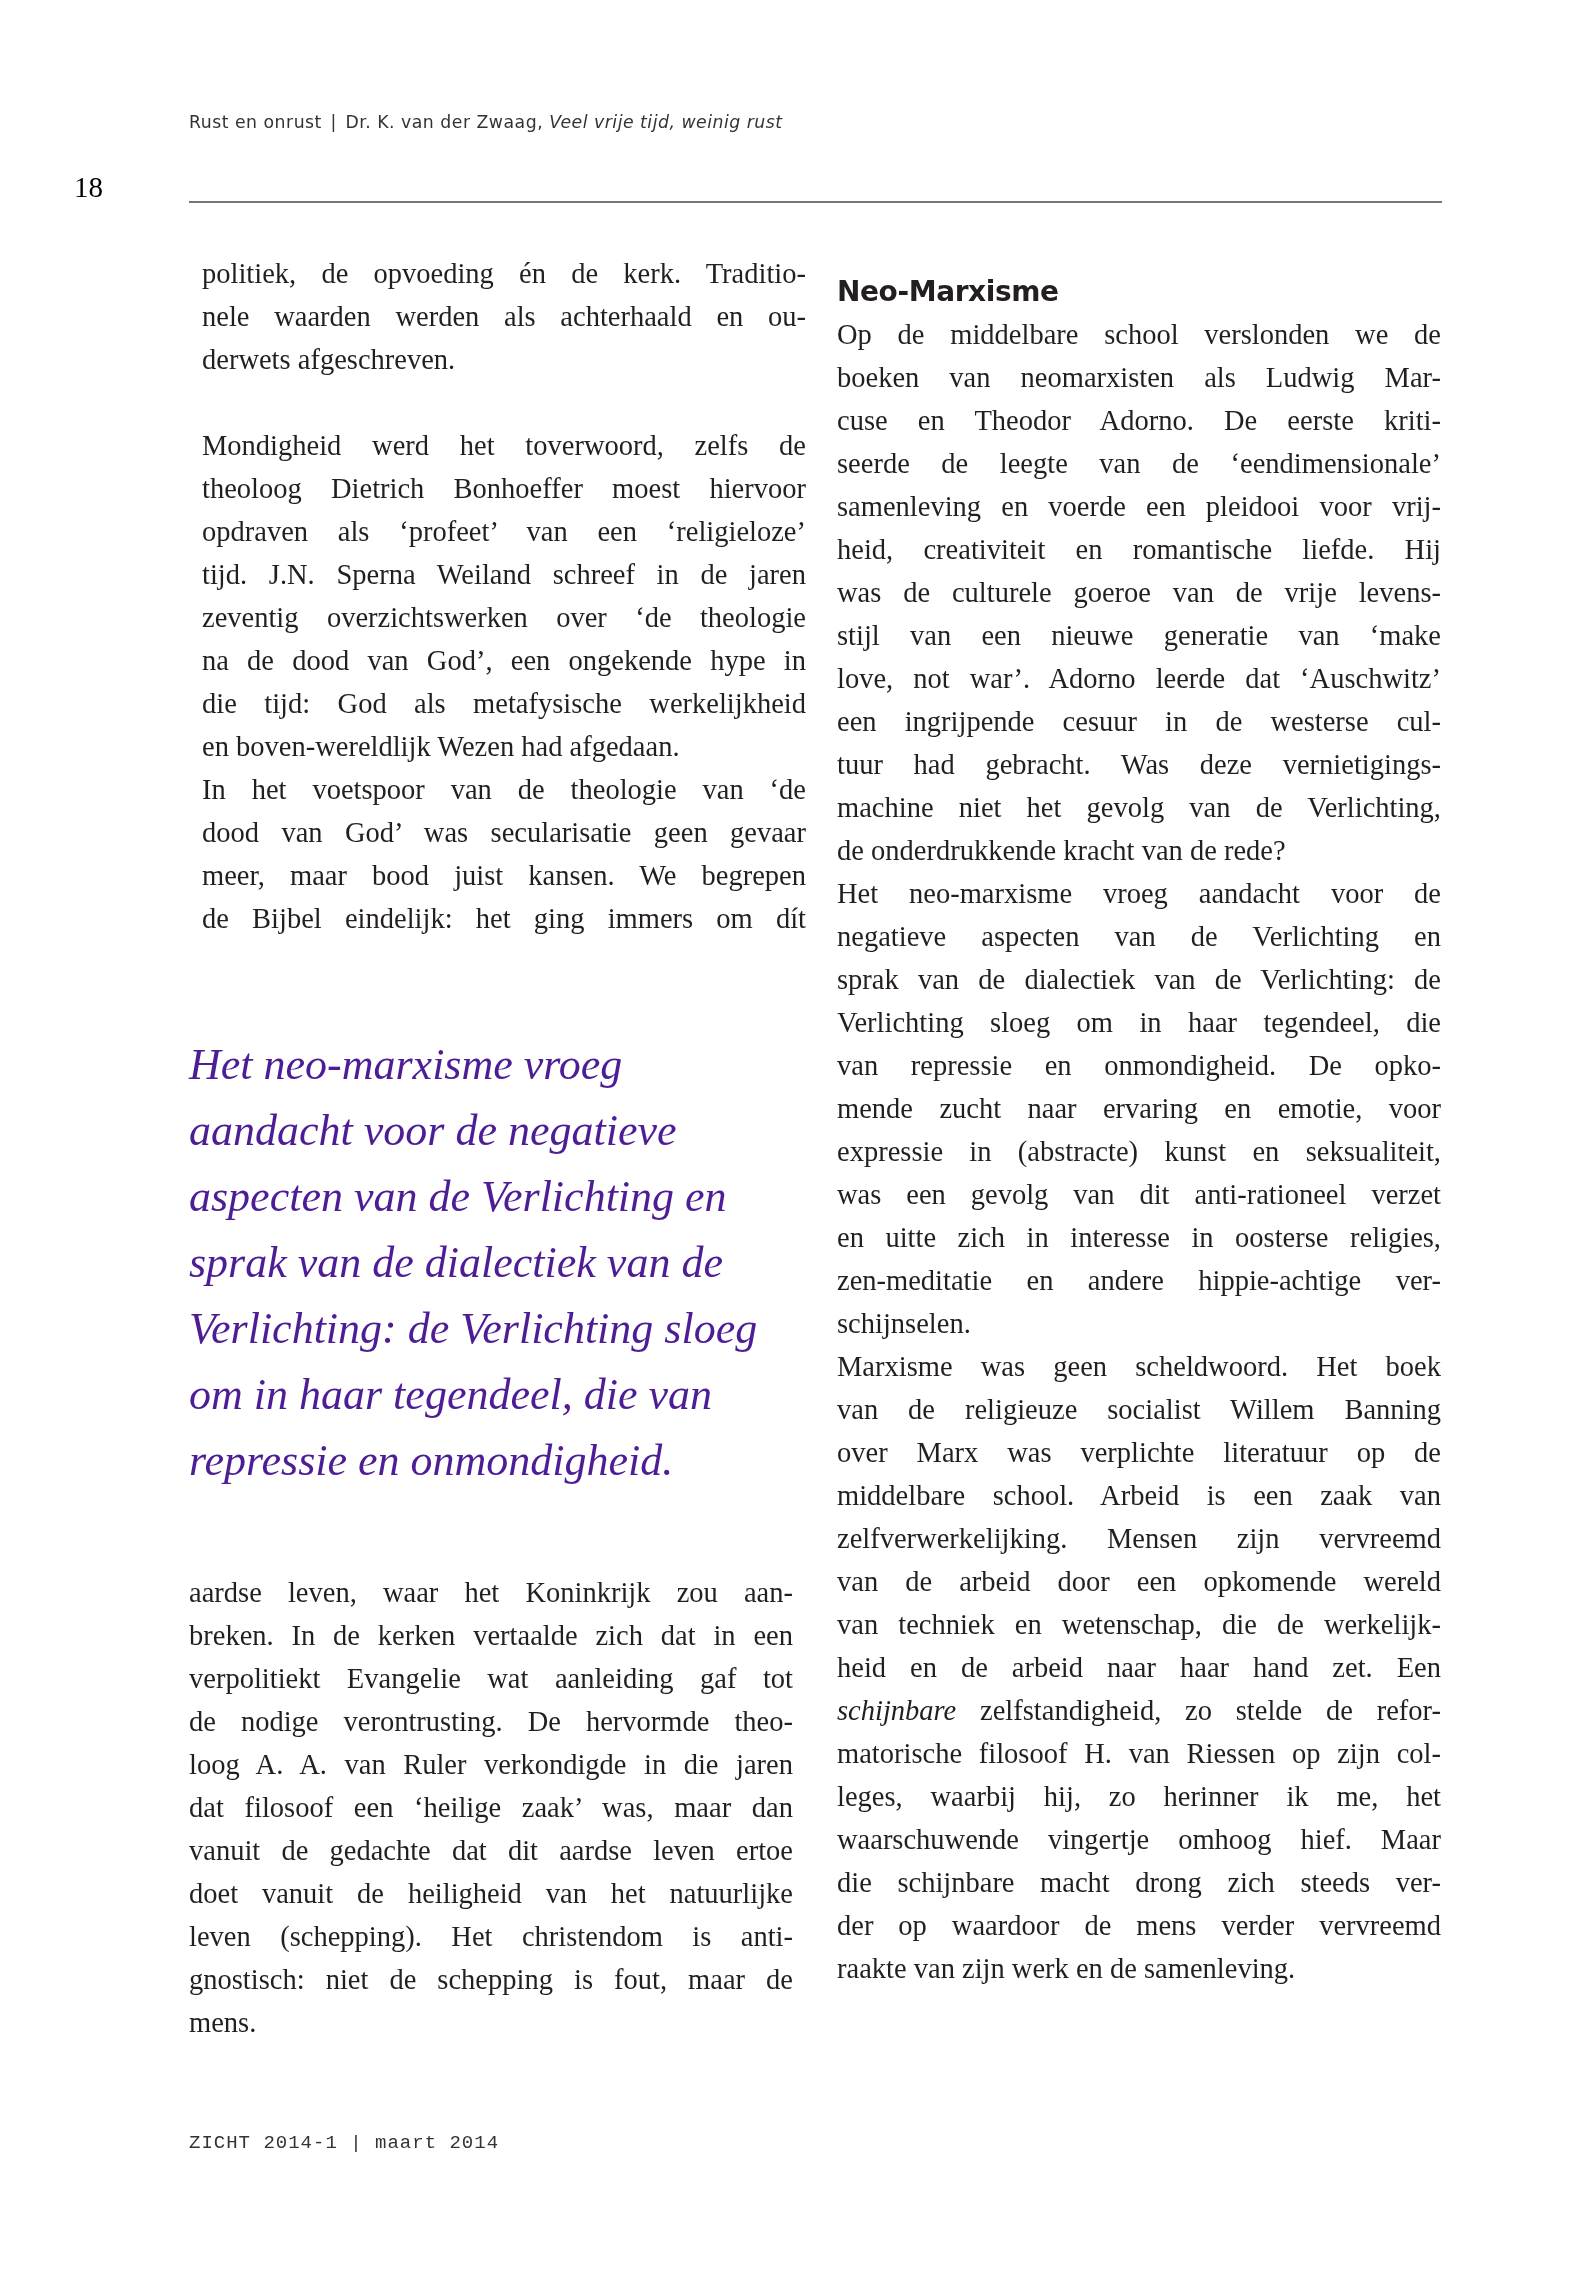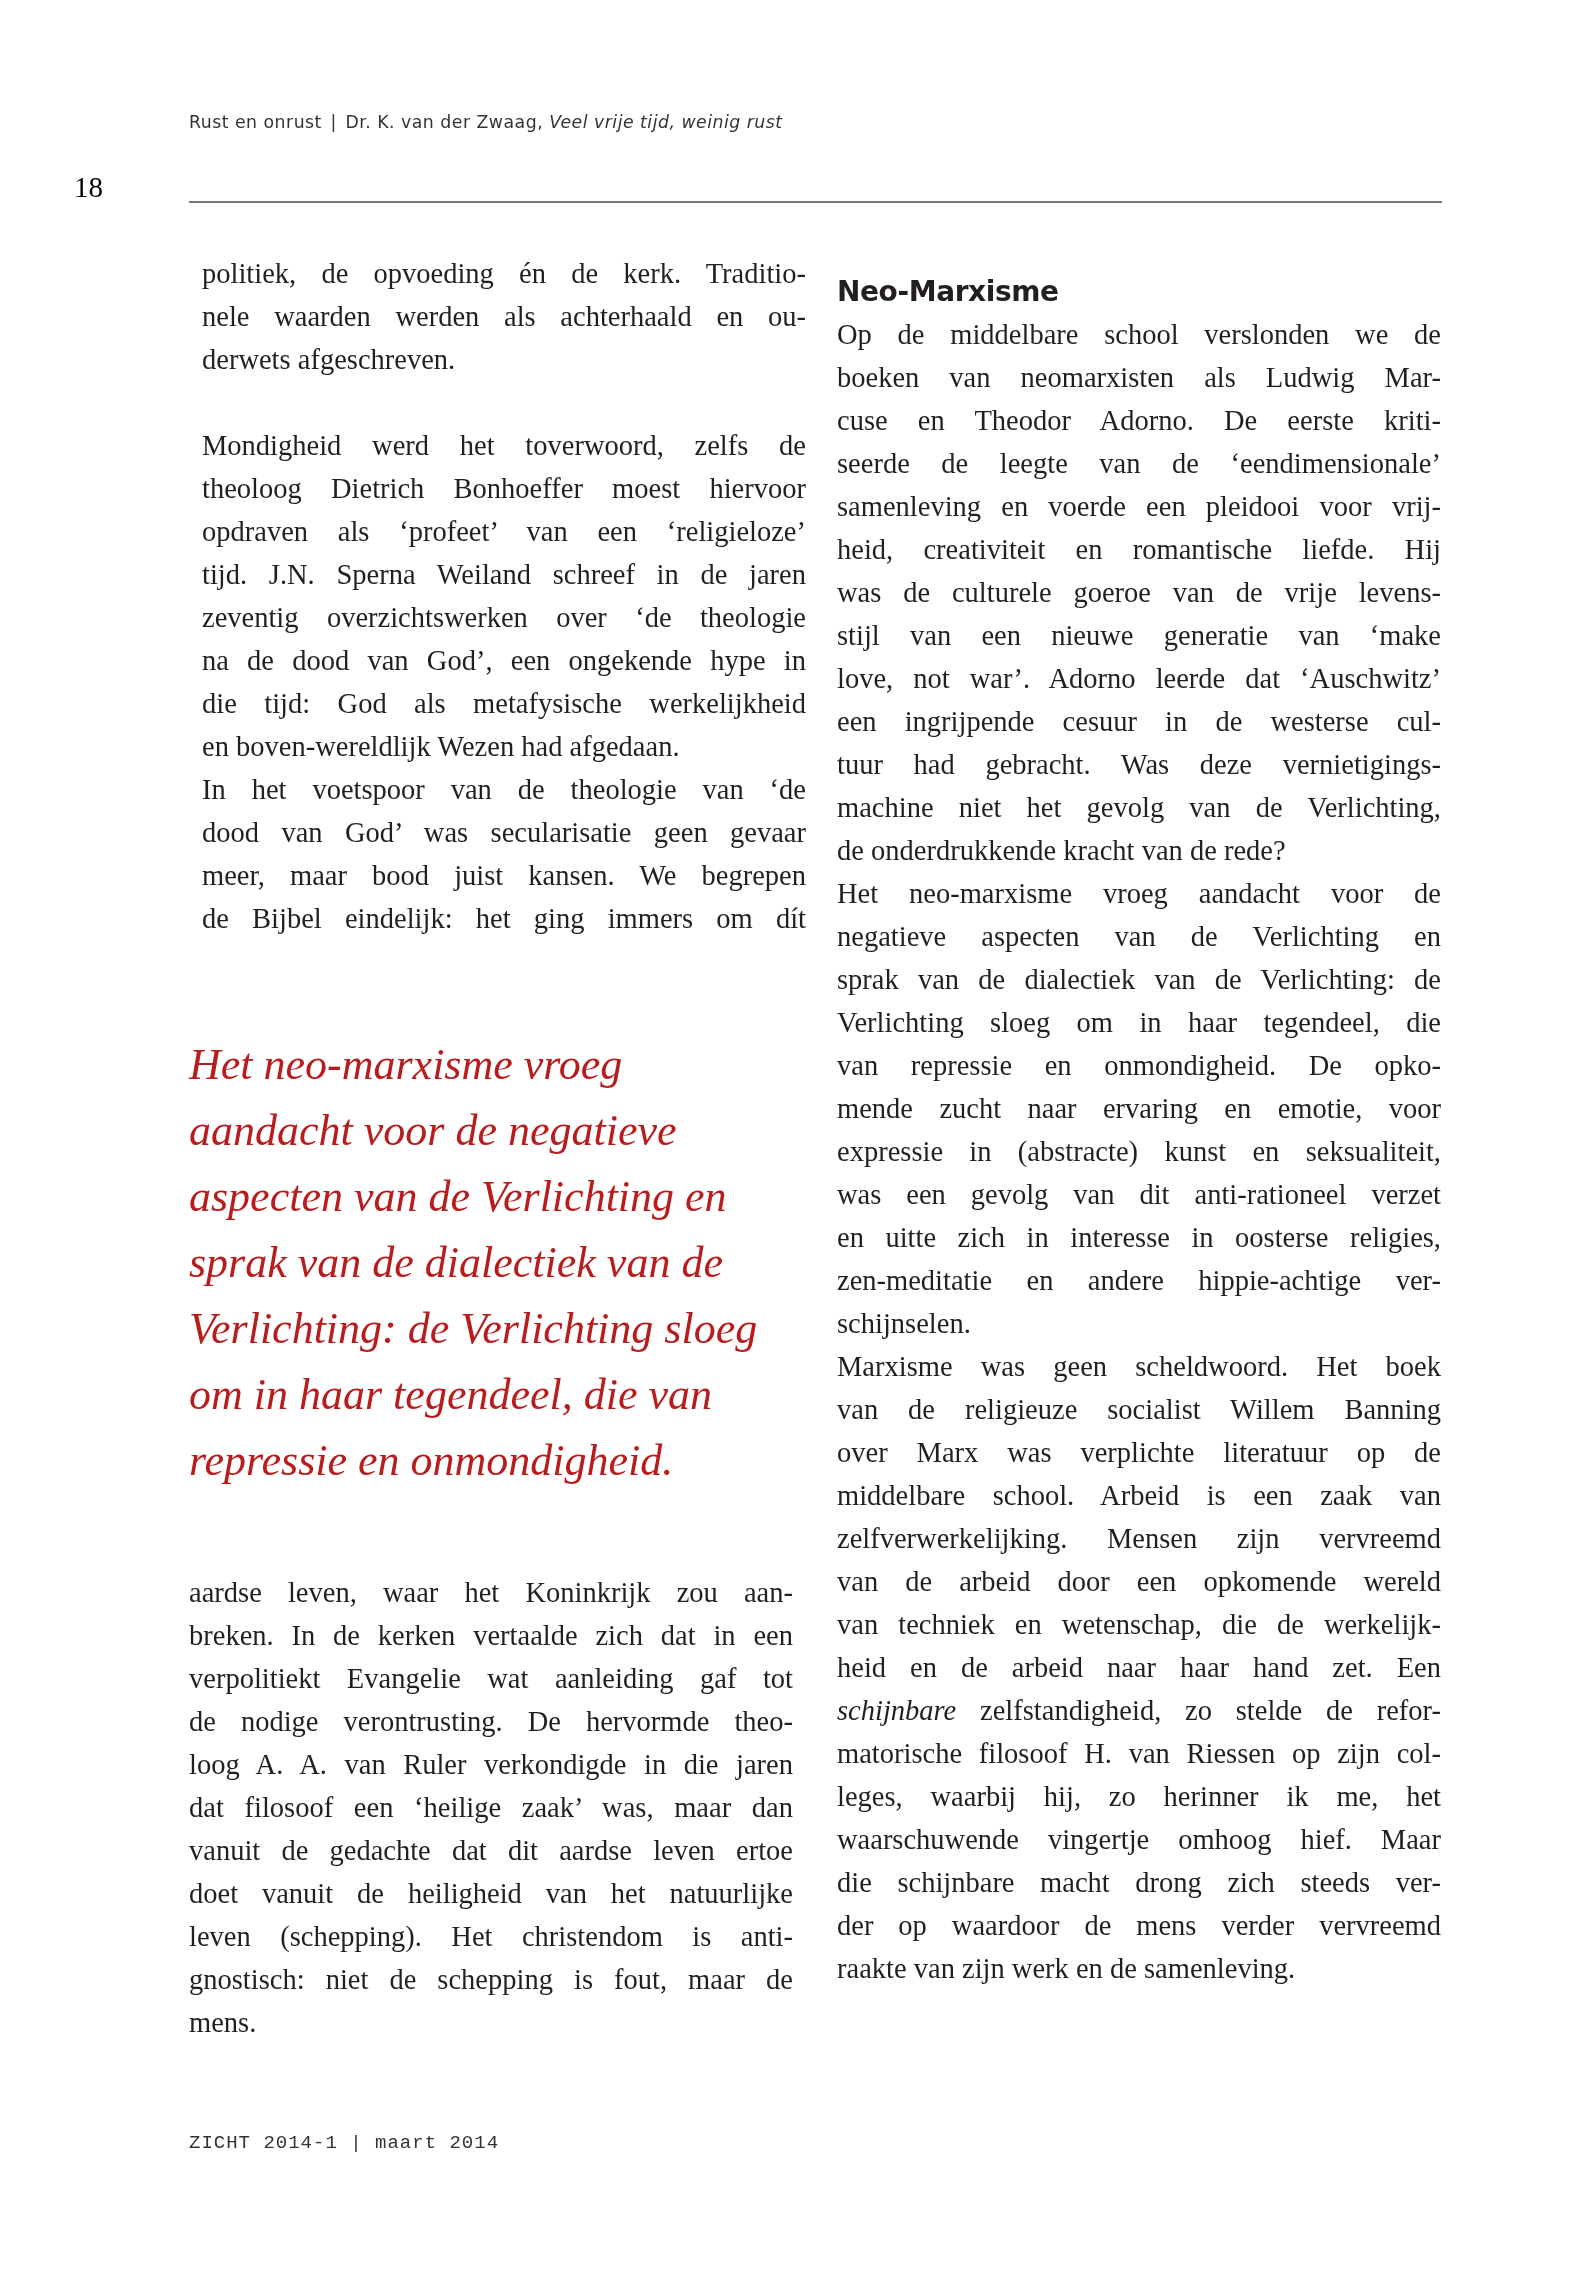--- a/index.html
+++ b/index.html
@@ -30,21 +30,21 @@
   .left-col-bottom { left: 189px; top: 1571px; }
   .right-col { left: 837px; top: 270px; }
   .heading {
     display: block; height: 43px;
     font-family: "DejaVu Sans", sans-serif; font-weight: bold; font-size: 28px; letter-spacing: -0.4px;
     text-align: left; text-align-last: left;
   }
   .pull-quote {
     position: absolute; left: 189px; top: 1032px; width: 639px;
     font-family: "Liberation Serif", serif; font-style: italic; font-size: 44px; line-height: 66px;
-    color: #b91c1c;
+    color: #4c1d95;
   }
   .pull-quote .pq-line { display: block; white-space: nowrap; }
   .em { font-style: italic; }
   .footer {
     position: absolute; left: 189px; top: 2132px;
     font-family: Liberation Mono, monospace; font-size: 19px; letter-spacing: 1px; color: #333;
     white-space: nowrap;
   }
 </style>
 </head>

